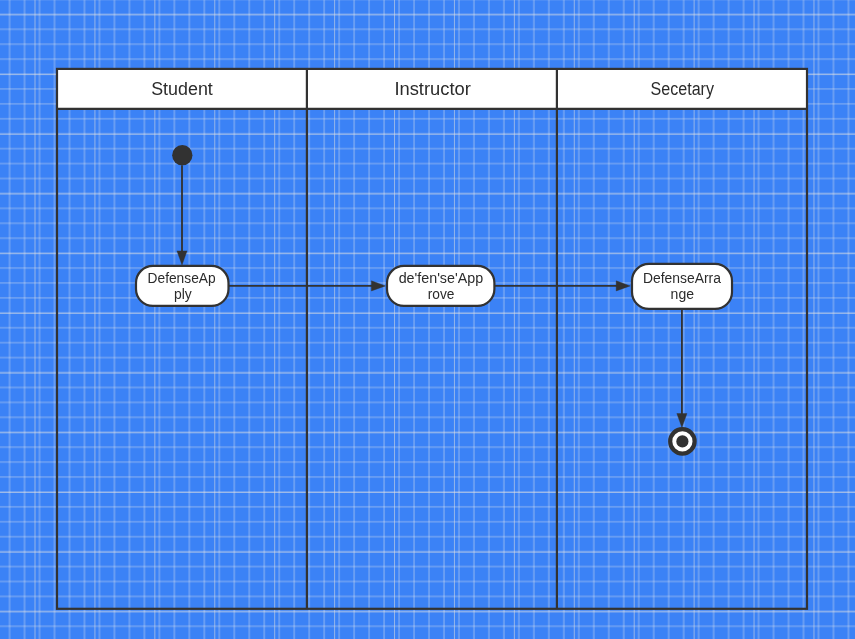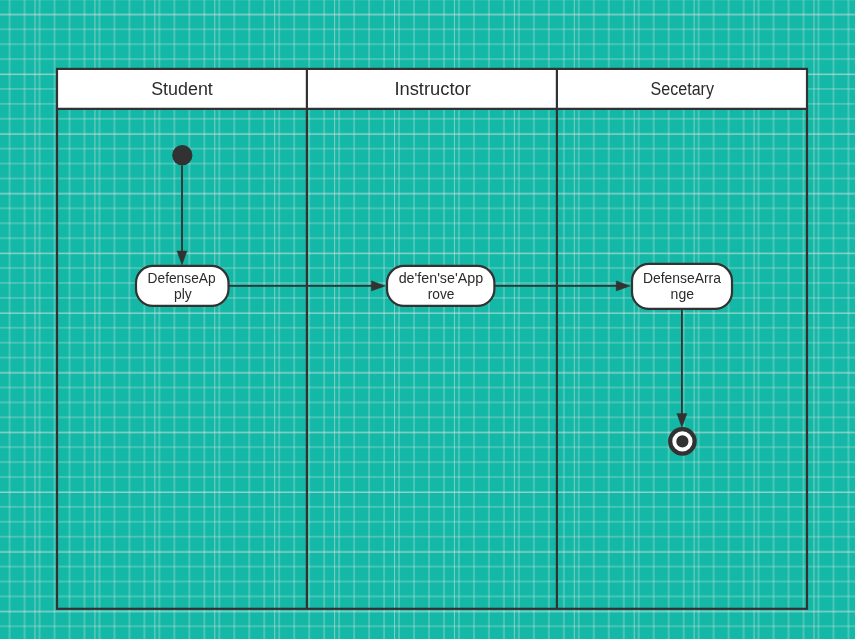--- a/index.html
+++ b/index.html
@@ -1,20 +1,20 @@
 <!DOCTYPE html>
 <html><head>
 <meta charset="utf-8">
 <style>
   html, body { margin:0; padding:0; background:#ffffff; }
   body {
     width:855px; height:639px; overflow:hidden;
     font-family:"Liberation Sans", sans-serif;
   }
-  #canvas { position:relative; width:855px; height:639px; background:#14b8a6; }
+  #canvas { position:relative; width:855px; height:639px; background:#3b82f6; }
   #grid, #diagram { position:absolute; left:0; top:0; }
   #diagram text { font-family:"Liberation Sans", sans-serif; }
   .lane-title { font-size:18px; fill:#2b2b2b; will-change:transform; }
   .node-label { font-size:13.8px; fill:#2b2b2b; will-change:transform; }
 </style>
 </head>
 <body>
 
 <div id="canvas">
 

